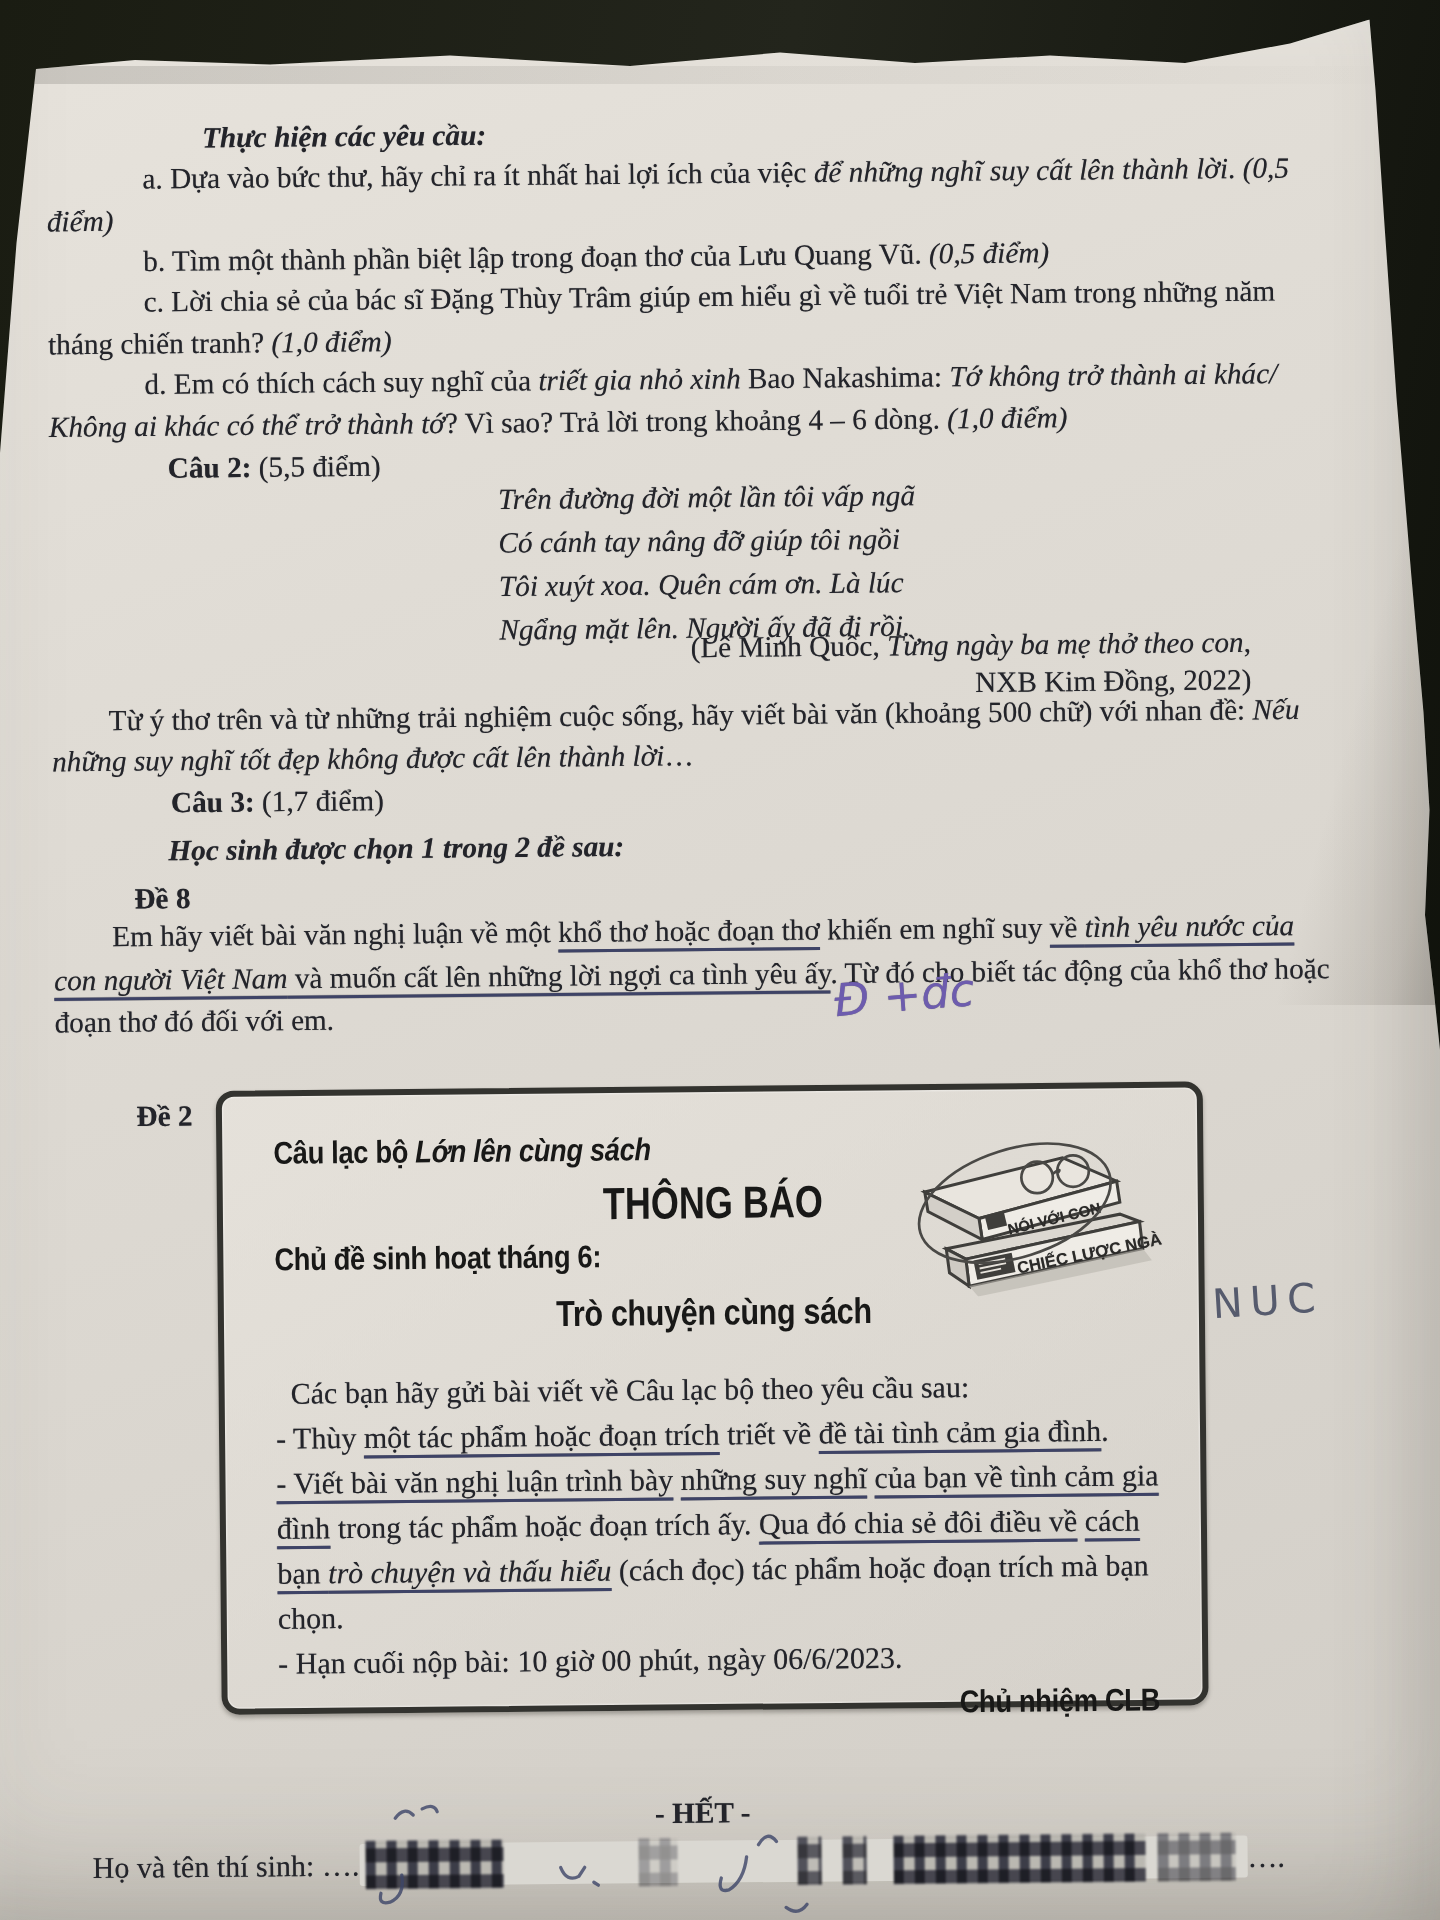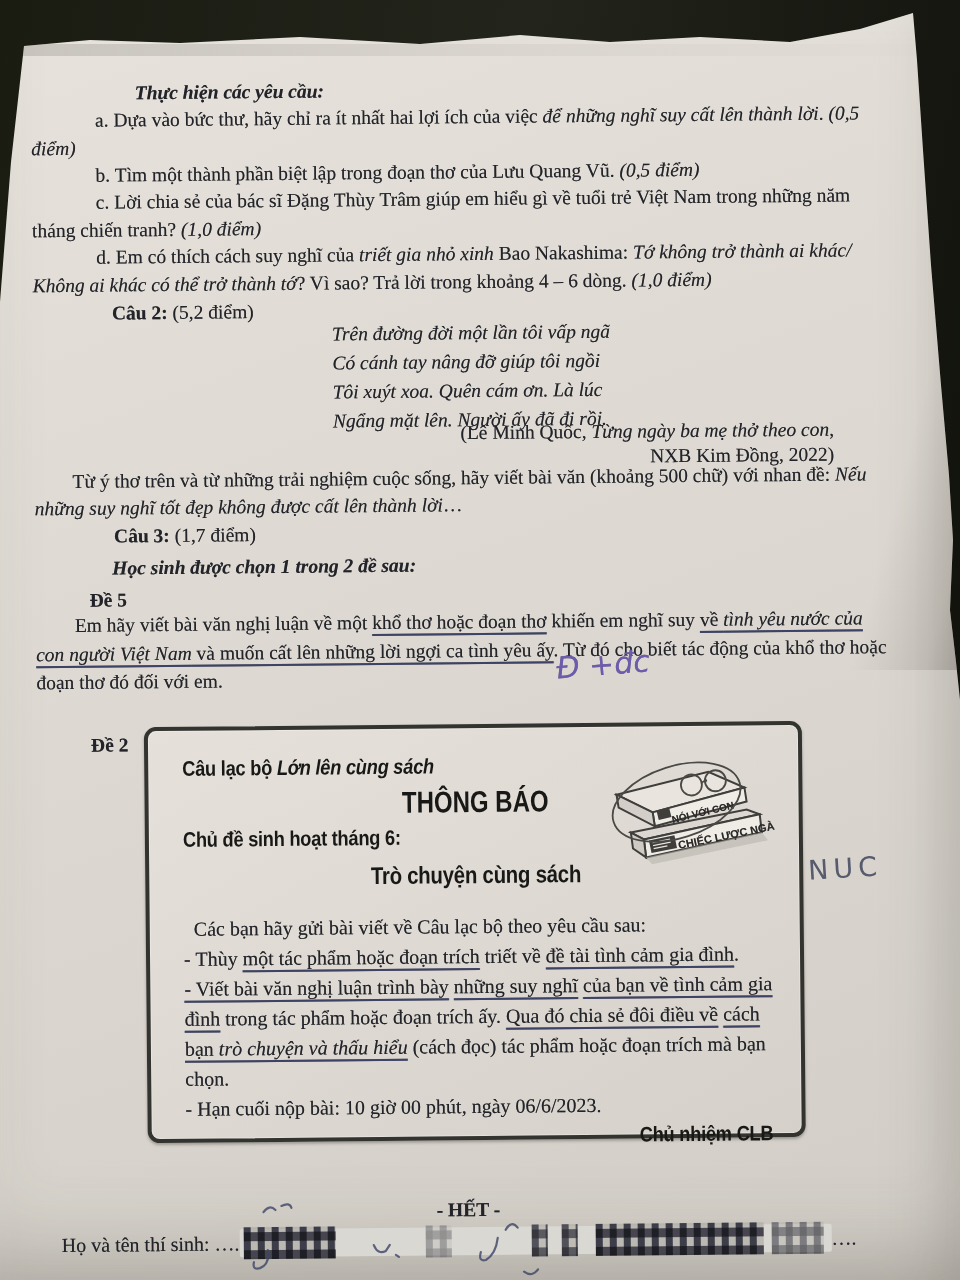--- a/index.html
+++ b/index.html
@@ -107,41 +107,41 @@
       <p class="abs b i" style="left:140px;top:76px">Thực hiện các yêu cầu:</p>
 
       <p class="abs" style="left:36px;top:103px;width:850px;text-indent:64px"><span>a. Dựa vào bức thư, hãy chỉ ra ít nhất hai lợi ích của việc </span><span class="i">để những nghĩ suy cất lên thành lời</span><span>. </span><span class="i">(0,5 điểm)</span></p>
 
       <p class="abs" style="left:36px;top:158px;width:850px;text-indent:64px"><span>b. Tìm một thành phần biệt lập trong đoạn thơ của Lưu Quang Vũ. </span><span class="i">(0,5 điểm)</span></p>
 
       <p class="abs" style="left:36px;top:185px;width:850px;text-indent:64px"><span>c. Lời chia sẻ của bác sĩ Đặng Thùy Trâm giúp em hiểu gì về tuổi trẻ Việt Nam trong những năm tháng chiến tranh? </span><span class="i">(1,0 điểm)</span></p>
 
       <p class="abs" style="left:36px;top:240px;width:854px;text-indent:64px"><span>d. Em có thích cách suy nghĩ của </span><span class="i">triết gia nhỏ xinh</span><span> Bao Nakashima: </span><span class="i">Tớ không trở thành ai khác/ Không ai khác có thể trở thành tớ</span><span>? Vì sao? Trả lời trong khoảng 4 – 6 dòng. </span><span class="i">(1,0 điểm)</span></p>
 
-      <p class="abs" style="left:115px;top:296px"><span class="b">Câu 2:</span><span> (5,2 điểm)</span></p>
+      <p class="abs" style="left:115px;top:296px"><span class="b">Câu 2:</span><span> (5,5 điểm)</span></p>
 
       <div class="abs poem i" style="left:335px;top:318px;line-height:29px">
         <span>Trên đường đời một lần tôi vấp ngã</span>
         <span>Có cánh tay nâng đỡ giúp tôi ngồi</span>
         <span>Tôi xuýt xoa. Quên cám ơn. Là lúc</span>
         <span>Ngẩng mặt lên. Người ấy đã đi rồi.</span>
       </div>
 
       <div class="abs" style="left:36px;top:420px;width:800px;text-align:right;line-height:25px">
         <div><span>(Lê Minh Quốc, </span><span class="i">Từng ngày ba mẹ thở theo con</span><span>,</span></div>
         <div>NXB Kim Đồng, 2022)</div>
       </div>
 
       <p class="abs" style="left:36px;top:464px;width:852px;text-indent:38px;line-height:27px"><span>Từ ý thơ trên và từ những trải nghiệm cuộc sống, hãy viết bài văn (khoảng 500 chữ) với nhan đề: </span><span class="i">Nếu những suy nghĩ tốt đẹp không được cất lên thành lời</span><span>…</span></p>
 
       <p class="abs" style="left:115px;top:519px"><span class="b">Câu 3:</span><span> (1,7 điểm)</span></p>
 
       <p class="abs b i" style="left:113px;top:551px">Học sinh được chọn 1 trong 2 đề sau:</p>
 
-      <p class="abs b" style="left:90px;top:583px">Đề 5</p>
+      <p class="abs b" style="left:90px;top:583px">Đề 8</p>
 
       <p class="abs" style="left:36px;top:608px;width:854px;text-indent:39px;line-height:28.5px"><span>Em hãy viết bài văn nghị luận về một </span><span class="pen">khổ thơ hoặc đoạn thơ</span><span> khiến em nghĩ suy </span><span class="pen">về </span><span class="pen i">tình yêu nước của con người Việt Nam</span><span class="pen"> và muốn cất lên những lời ngợi ca tình yêu ấy</span><span>. Từ đó cho biết tác động của khổ thơ hoặc đoạn thơ đó đối với em.</span></p>
 
       <p class="abs hand" style="left:556px;top:652px;font-size:30px;transform:rotate(-4deg)">Đ +đc</p>
 
       <p class="abs b" style="left:90px;top:728px">Đề 2</p>
 
       <div class="nbox">
         <p class="nb-club"><span class="cond"><span>Câu lạc bộ </span><span class="i">Lớn lên cùng sách</span></span></p>
         <p class="nb-title"><span class="cond">THÔNG BÁO</span></p>

